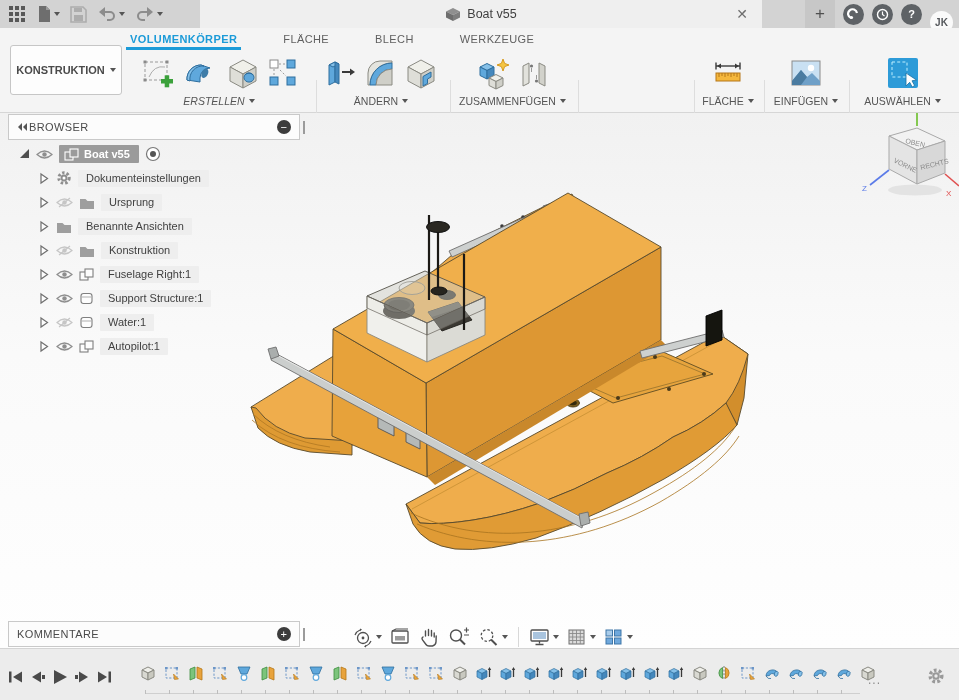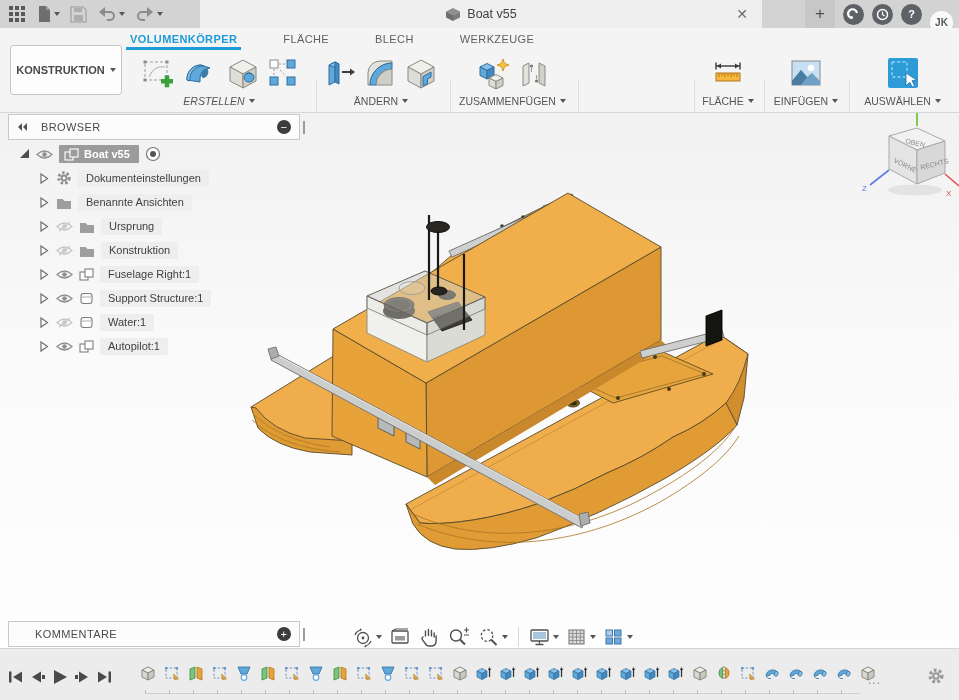--- a/index.html
+++ b/index.html
@@ -400,21 +400,21 @@
         <text x="921" y="170" font-size="7" fill="#8A8A8A" transform="rotate(-14 921 170)">RECHTS</text>
         <text x="862" y="191" font-size="8" fill="#5B7BE8">Z</text>
         <text x="946" y="196" font-size="8" fill="#E05050">X</text>
       </g>
     </svg>
 
     <div class="panel-hdr browser-hdr">
       <svg width="12" height="10">
           <path d="M5,1 L1,5 L5,9 Z M10,1 L6,5 L10,9 Z" fill="#555"></path>
         </svg>
-      <span style="margin-left:12px">BROWSER</span>
+      <span style="margin-left:0">BROWSER</span>
       <span class="sp"></span>
       <span class="minus-circ">−</span>
       <span class="drag-handle"></span>
     </div>
     <div class="browser-body">
       <div class="trow root">
         <svg class="tri" width="12" height="12">
             <polygon points="2,10 11,10 11,1" fill="#4F4F4F"></polygon>
           </svg>
         <svg width="17" height="11">
@@ -443,45 +443,45 @@
             <circle cx="8" cy="8" r="3.4" fill="#8F8F8F"></circle>
             <circle cx="8" cy="8" r="1.5" fill="#FFF"></circle>
           </svg>
         <span class="chip">Dokumenteinstellungen</span>
       </div>
 
       <div class="trow">
         <svg class="tri" width="12" height="13">
             <polygon points="3,2 9.5,6.5 3,11" fill="#FDFDFD" stroke="#6F6F6F" stroke-width="1.2"></polygon>
           </svg>
-        <svg width="16" height="13">
-            <path d="M1,3 h5.5 l2,2 H15 v8 H1 Z" fill="#9E9E9E"></path>
-          </svg>
-        <span class="chip">Benannte Ansichten</span>
-      </div>
-
-      <div class="trow">
-        <svg class="tri" width="12" height="13">
-            <polygon points="3,2 9.5,6.5 3,11" fill="#FDFDFD" stroke="#6F6F6F" stroke-width="1.2"></polygon>
-          </svg>
         <svg width="17" height="11">
             <path d="M1,5.5 Q8.5,-1.5 16,5.5 Q8.5,12.5 1,5.5 Z" fill="none" stroke="#C6C6C6" stroke-width="1.2"></path>
             <circle cx="8.5" cy="5.5" r="2.2" fill="#C6C6C6"></circle>
             <path d="M3,10 L14,1" stroke="#C6C6C6" stroke-width="1.2"></path>
           </svg>
         <svg width="16" height="13">
             <path d="M1,3 h5.5 l2,2 H15 v8 H1 Z" fill="#9E9E9E"></path>
           </svg>
         <span class="chip">Ursprung</span>
       </div>
 
       <div class="trow">
         <svg class="tri" width="12" height="13">
             <polygon points="3,2 9.5,6.5 3,11" fill="#FDFDFD" stroke="#6F6F6F" stroke-width="1.2"></polygon>
           </svg>
+        <svg width="16" height="13">
+            <path d="M1,3 h5.5 l2,2 H15 v8 H1 Z" fill="#9E9E9E"></path>
+          </svg>
+        <span class="chip">Benannte Ansichten</span>
+      </div>
+
+      <div class="trow">
+        <svg class="tri" width="12" height="13">
+            <polygon points="3,2 9.5,6.5 3,11" fill="#FDFDFD" stroke="#6F6F6F" stroke-width="1.2"></polygon>
+          </svg>
         <svg width="17" height="11">
             <path d="M1,5.5 Q8.5,-1.5 16,5.5 Q8.5,12.5 1,5.5 Z" fill="none" stroke="#C6C6C6" stroke-width="1.2"></path>
             <circle cx="8.5" cy="5.5" r="2.2" fill="#C6C6C6"></circle>
             <path d="M3,10 L14,1" stroke="#C6C6C6" stroke-width="1.2"></path>
           </svg>
         <svg width="16" height="13">
             <path d="M1,3 h5.5 l2,2 H15 v8 H1 Z" fill="#9E9E9E"></path>
           </svg>
         <span class="chip">Konstruktion</span>
       </div>
@@ -544,21 +544,21 @@
           </svg>
         <svg width="15" height="13">
             <rect x="1" y="4" width="8" height="8" fill="#FDFDFD" stroke="#7F7F7F" stroke-width="1.1"></rect>
             <rect x="6" y="1" width="8" height="8" fill="#FDFDFD" stroke="#7F7F7F" stroke-width="1.1"></rect>
           </svg>
         <span class="chip">Autopilot:1</span>
       </div>
     </div>
 
     <div class="panel-hdr comments-hdr">
-      <span style="margin-left:18px">KOMMENTARE</span>
+      <span style="">KOMMENTARE</span>
       <span class="sp"></span>
       <span class="plus-circ">+</span>
       <span class="drag-handle"></span>
     </div>
 
     <div class="navbar">
       <span class="nav-item">
         <svg width="22" height="22">
             <circle cx="11" cy="12" r="5.5" fill="none" stroke="#4F4F4F" stroke-width="1.3"></circle>
             <circle cx="11" cy="12" r="1.4" fill="#4F4F4F"></circle>

